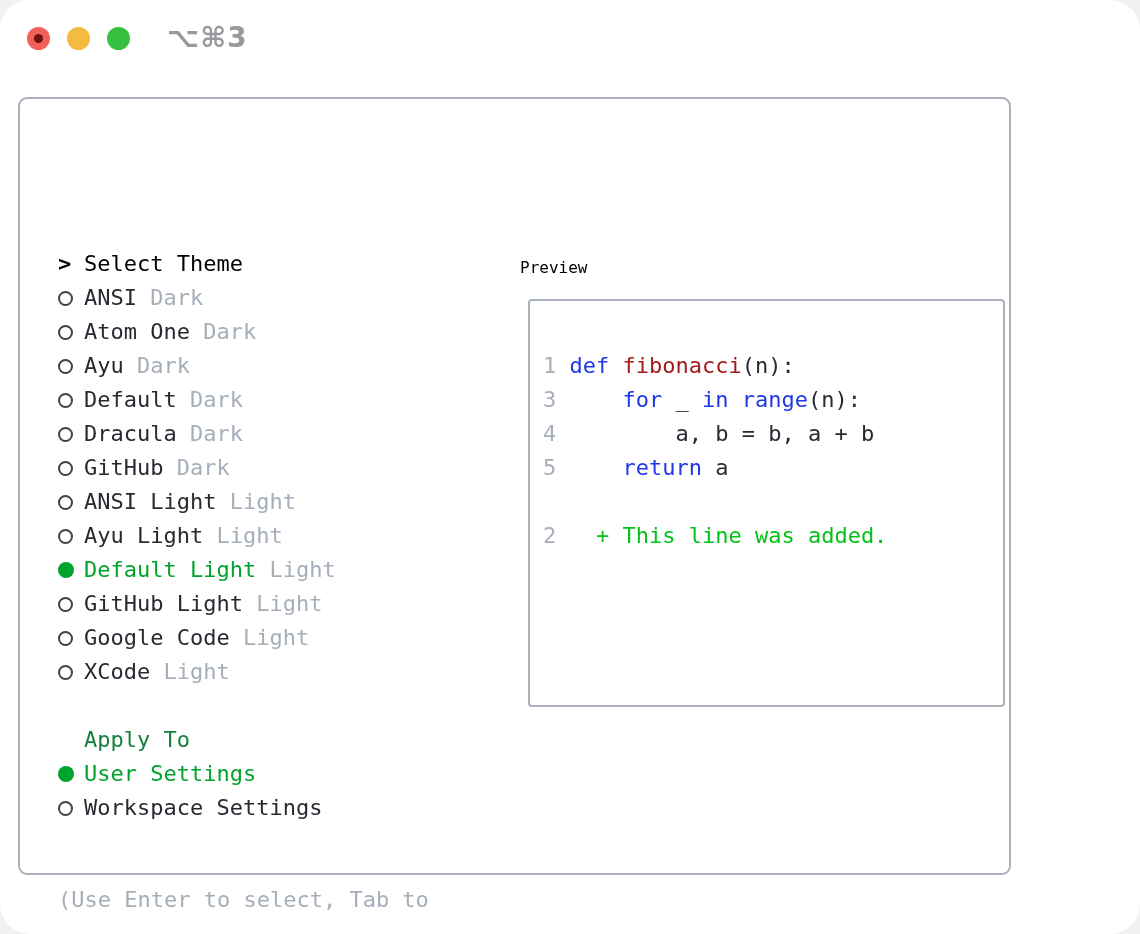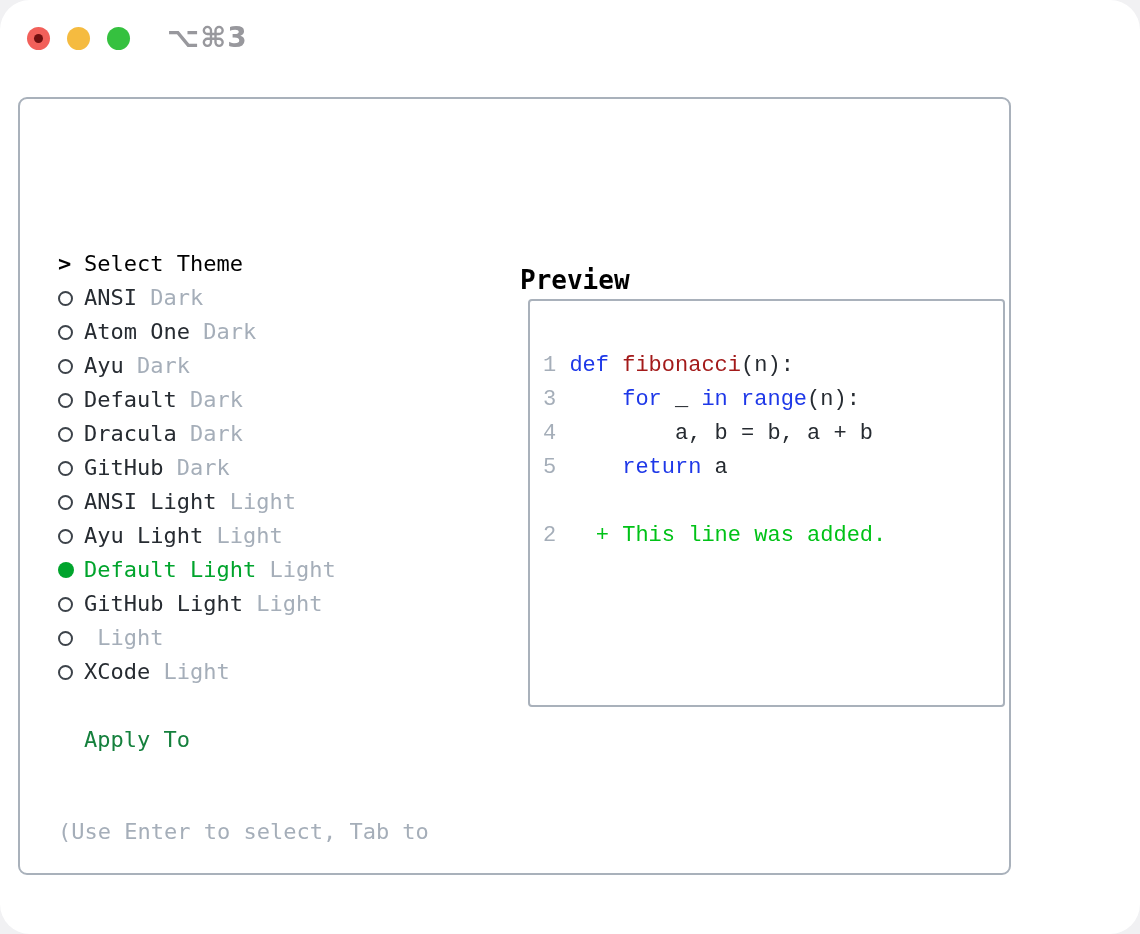--- a/index.html
+++ b/index.html
@@ -48,29 +48,29 @@
   }
   .caret{font-weight:bold;color:var(--heading);}
   .hdr{font-weight:normal;color:var(--heading);}
   .applyhdr{color:#15803d;}
   .name{color:var(--text);}
   .row.selected .name{color:var(--green);}
   .variant{color:var(--dim);}
   .hint{color:var(--dim);margin-top:24px;}
   
   .preview-title{
-    position:absolute;left:500px;top:164px;height:34px;line-height:34px;
-    font-size:26px;font-weight:bold;color:var(--heading);
+    position:absolute;left:500px;top:152px;height:34px;line-height:34px;
+    font-size:16px;font-weight:normal;color:var(--heading);
   }
   .pbox{
     position:absolute;left:508px;top:200px;width:477px;height:408px;
     border:2px solid var(--border);border-radius:4px;box-sizing:border-box;
     padding:48px 0 0 13px;background:#fff;
   }
-  .cl{height:34px;line-height:34px;font-size:22px;white-space:pre;font-family:Liberation Mono, monospace;}
+  .cl{height:34px;line-height:34px;font-size:22px;white-space:pre;}
   .ln{display:inline-block;width:2ch;color:var(--dim);}
   .tok.k{color:var(--keyword);}
   .tok.f{color:var(--function);}
   .tok.p{color:var(--text);}
   .tok.c{color:var(--context);}
   .tok.d{color:var(--deleted);}
   .tok.a{color:var(--added);}
 </style>
 </head>
 <body>
@@ -98,31 +98,35 @@
           <div class="row"><span class="marker"><span class="ring"></span></span><span class="name">ANSI</span><span class="variant"> Dark</span></div>
           <div class="row"><span class="marker"><span class="ring"></span></span><span class="name">Atom One</span><span class="variant"> Dark</span></div>
           <div class="row"><span class="marker"><span class="ring"></span></span><span class="name">Ayu</span><span class="variant"> Dark</span></div>
           <div class="row"><span class="marker"><span class="ring"></span></span><span class="name">Default</span><span class="variant"> Dark</span></div>
           <div class="row"><span class="marker"><span class="ring"></span></span><span class="name">Dracula</span><span class="variant"> Dark</span></div>
           <div class="row"><span class="marker"><span class="ring"></span></span><span class="name">GitHub</span><span class="variant"> Dark</span></div>
           <div class="row"><span class="marker"><span class="ring"></span></span><span class="name">ANSI Light</span><span class="variant"> Light</span></div>
           <div class="row"><span class="marker"><span class="ring"></span></span><span class="name">Ayu Light</span><span class="variant"> Light</span></div>
           <div class="row selected"><span class="marker"><span class="bullet"></span></span><span class="name">Default Light</span><span class="variant"> Light</span></div>
           <div class="row"><span class="marker"><span class="ring"></span></span><span class="name">GitHub Light</span><span class="variant"> Light</span></div>
-          <div class="row"><span class="marker"><span class="ring"></span></span><span class="variant"> Light</span></div>
+          <div class="row"><span class="marker"><span class="ring"></span></span><span class="name">Google Code</span><span class="variant"> Light</span></div>
           <div class="row"><span class="marker"><span class="ring"></span></span><span class="name">XCode</span><span class="variant"> Light</span></div>
         </div>
 
       <div class="row"></div>
 
       <div class="row">
         <span class="marker"></span>
         <span class="applyhdr">Apply To</span>
       </div>
 
+      <div id="apply-list">
+          <div class="row selected"><span class="marker"><span class="bullet"></span></span><span class="name">User Settings</span></div>
+          <div class="row"><span class="marker"><span class="ring"></span></span><span class="name">Workspace Settings</span></div>
+        </div>
 
       <div class="row"></div>
 
       <div class="row hint">
         <span>(Use Enter to select, Tab to</span>
       </div>
     </div>
 
     <div class="preview-title">Preview</div>
 

